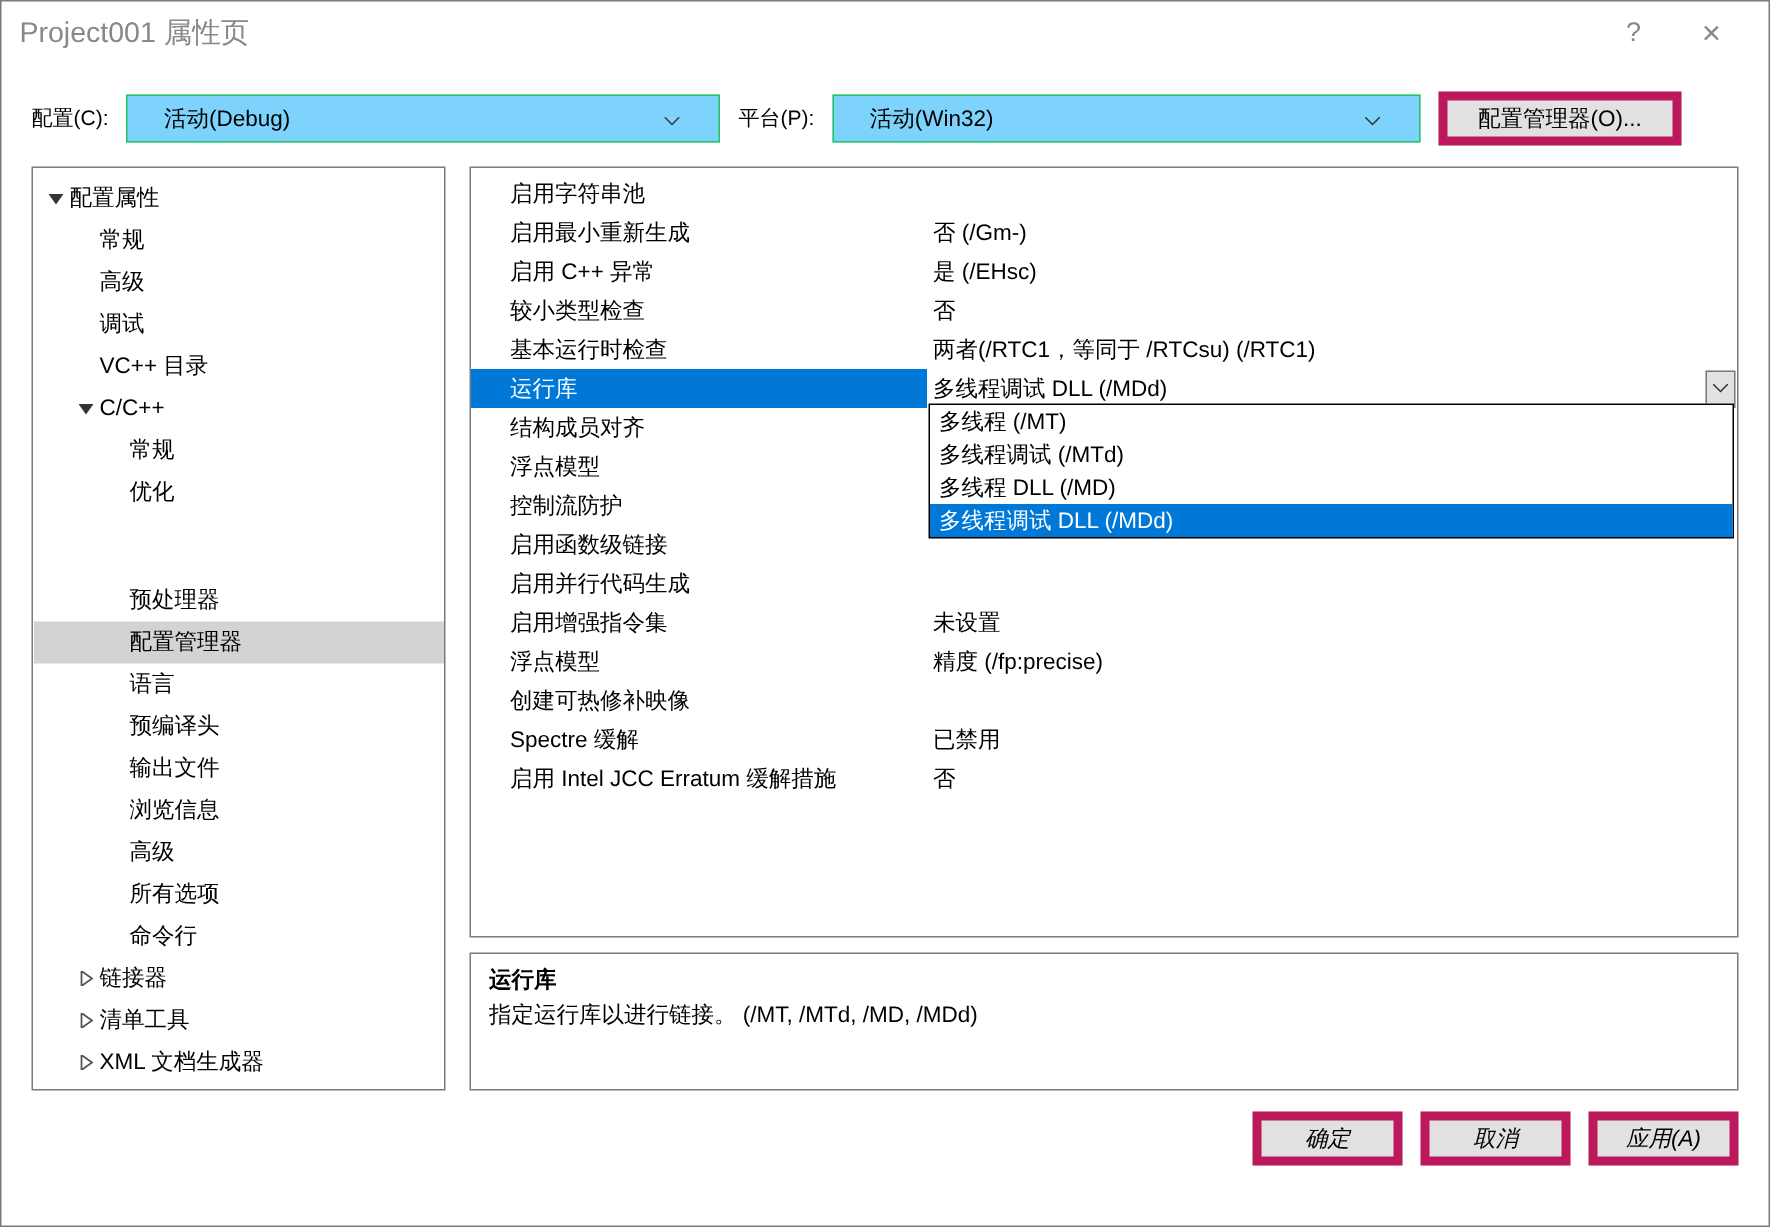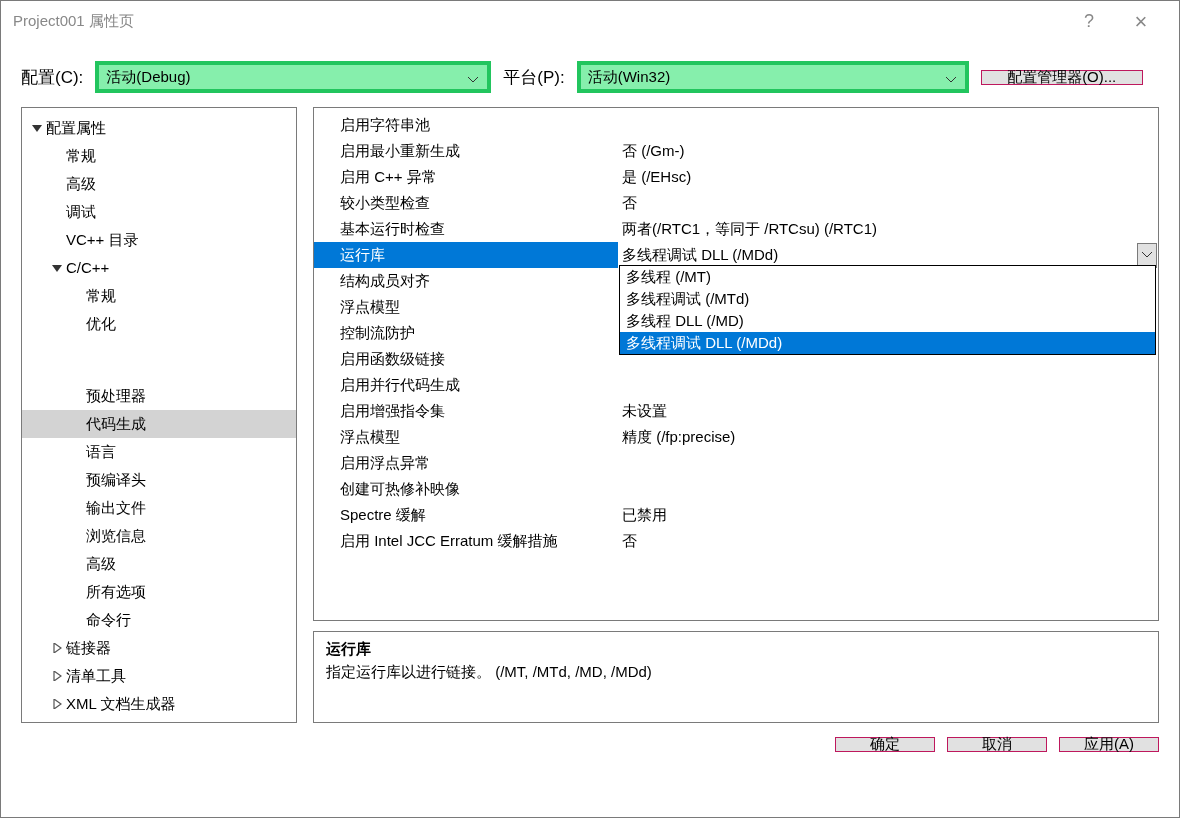--- a/index.html
+++ b/index.html
@@ -1,30 +1,30 @@
 <!DOCTYPE html>
 <html><head>
 <meta charset="utf-8">
 <style>
   * { box-sizing: border-box; margin: 0; padding: 0; font-family: "Microsoft YaHei", "Segoe UI", Tahoma, sans-serif; }
   body { width: 1180px; height: 818px; background: #fff; border: 1px solid #7a7a7a; font-size: 15px; color: #000; overflow: hidden; position: relative; }
   
   .titlebar { height: 42px; display: flex; align-items: center; padding: 0 12px; color: #888; border-bottom: 1px solid transparent; }
-  .title { flex: 1; font-size: 15px; }
+  .title { flex: 1; font-size: 19px; }
   .tb-btn { width: 52px; height: 42px; display: flex; align-items: center; justify-content: center; font-size: 18px; font-family: sans-serif; color: #888; }
   .tb-btn.close { font-size: 22px; }
   
   .toolbar { display: flex; align-items: center; padding: 18px 20px 14px 20px; gap: 12px; }
-  .toolbar .lbl { font-size: 17px; white-space: nowrap; }
-  .combo { border: 4px solid #22c55e; height: 32px; background: #86efac; display: flex; align-items: center; padding: 0 7px; position: relative; }
+  .toolbar .lbl { font-size: 14px; white-space: nowrap; }
+  .combo { border: 1px solid #22c55e; height: 32px; background: #7dd3fc; display: flex; align-items: center; padding: 0 24px; position: relative; }
   .combo .ctext { flex: 1; }
   .combo .caret { width: 14px; text-align: center; color: #333; }
   .combo.config { flex: 1; max-width: 396px; }
   .combo.platform { flex: 1; max-width: 392px; }
-  .btn { height: 15px; border: 1px solid #be185d; background: #e1e1e1; padding: 0 14px; display: flex; align-items: center; justify-content: center; min-width: 100px; font-size: 15px; }
+  .btn { height: 36px; border: 6px solid #be185d; background: #e1e1e1; padding: 0 14px; display: flex; align-items: center; justify-content: center; min-width: 100px; font-size: 15px; }
   .btn-cfgmgr { min-width: 162px; }
   
   .main { display: flex; padding: 0 20px 0 20px; gap: 16px; height: 616px; }
   .tree-panel { width: 276px; border: 1px solid #7a7a7a; padding: 6px 0; overflow: auto; }
   .tree-item { padding: 2px 8px; display: flex; align-items: center; cursor: default; line-height: 24px; }
   .tree-item.selected { background: #d3d3d3; }
   .tree-tw { width: 14px; display: inline-flex; justify-content: center; align-items: center; margin-right: 2px; }
   .tree-tw svg { width: 10px; height: 10px; }
   .tree-label {}
   
@@ -41,21 +41,21 @@
   
   .dropdown { position: absolute; left: 305px; top: 157px; right: 2px; border: 1px solid #000; background: #fff; }
   .dd-item { padding: 1.5px 6px; }
   .dd-item.hl { background: #0078d7; color: #fff; }
   
   .desc-panel { height: 92px; border: 1px solid #7a7a7a; padding: 8px 12px; }
   .desc-title { font-weight: bold; margin-bottom: 4px; }
   .desc-body { }
   
   .bottombar { display: flex; justify-content: flex-end; padding: 14px 20px; gap: 12px; }
-  .bottombar .btn { min-width: 100px; }
+  .bottombar .btn { min-width: 100px; font-style: italic; }
 </style>
 </head>
 <body>
 
 <div class="titlebar">
   <span class="title">Project001 属性页</span>
   <div class="tb-btn">?</div>
   <div class="tb-btn close">×</div>
 </div>
 
@@ -122,21 +122,21 @@
       <div class="tree-item" style="padding-left: 48px;">
         <span class="tree-tw"></span>
         <span class="tree-label">优化</span>
       </div>
       <div class="tree-item" style="padding-left: 48px; margin-top: 44px;">
         <span class="tree-tw"></span>
         <span class="tree-label">预处理器</span>
       </div>
       <div class="tree-item selected" style="padding-left: 48px;">
         <span class="tree-tw"></span>
-        <span class="tree-label">代码生成</span>
+        <span class="tree-label">配置管理器</span>
       </div>
       <div class="tree-item" style="padding-left: 48px;">
         <span class="tree-tw"></span>
         <span class="tree-label">语言</span>
       </div>
       <div class="tree-item" style="padding-left: 48px;">
         <span class="tree-tw"></span>
         <span class="tree-label">预编译头</span>
       </div>
       <div class="tree-item" style="padding-left: 48px;">
@@ -285,26 +285,20 @@
           <div class="row">
             <div class="name-wrap">启用增强指令集</div>
             <div class="value">
               <span style="flex: 1 1 0%;">未设置</span>
             </div>
           </div>
           <div class="row">
             <div class="name-wrap">浮点模型</div>
             <div class="value">
               <span style="flex: 1 1 0%;">精度 (/fp:precise)</span>
-            </div>
-          </div>
-          <div class="row">
-            <div class="name-wrap">启用浮点异常</div>
-            <div class="value">
-              <span style="flex: 1 1 0%;"></span>
             </div>
           </div>
           <div class="row">
             <div class="name-wrap">创建可热修补映像</div>
             <div class="value">
               <span style="flex: 1 1 0%;"></span>
             </div>
           </div>
           <div class="row">
             <div class="name-wrap">Spectre 缓解</div>

